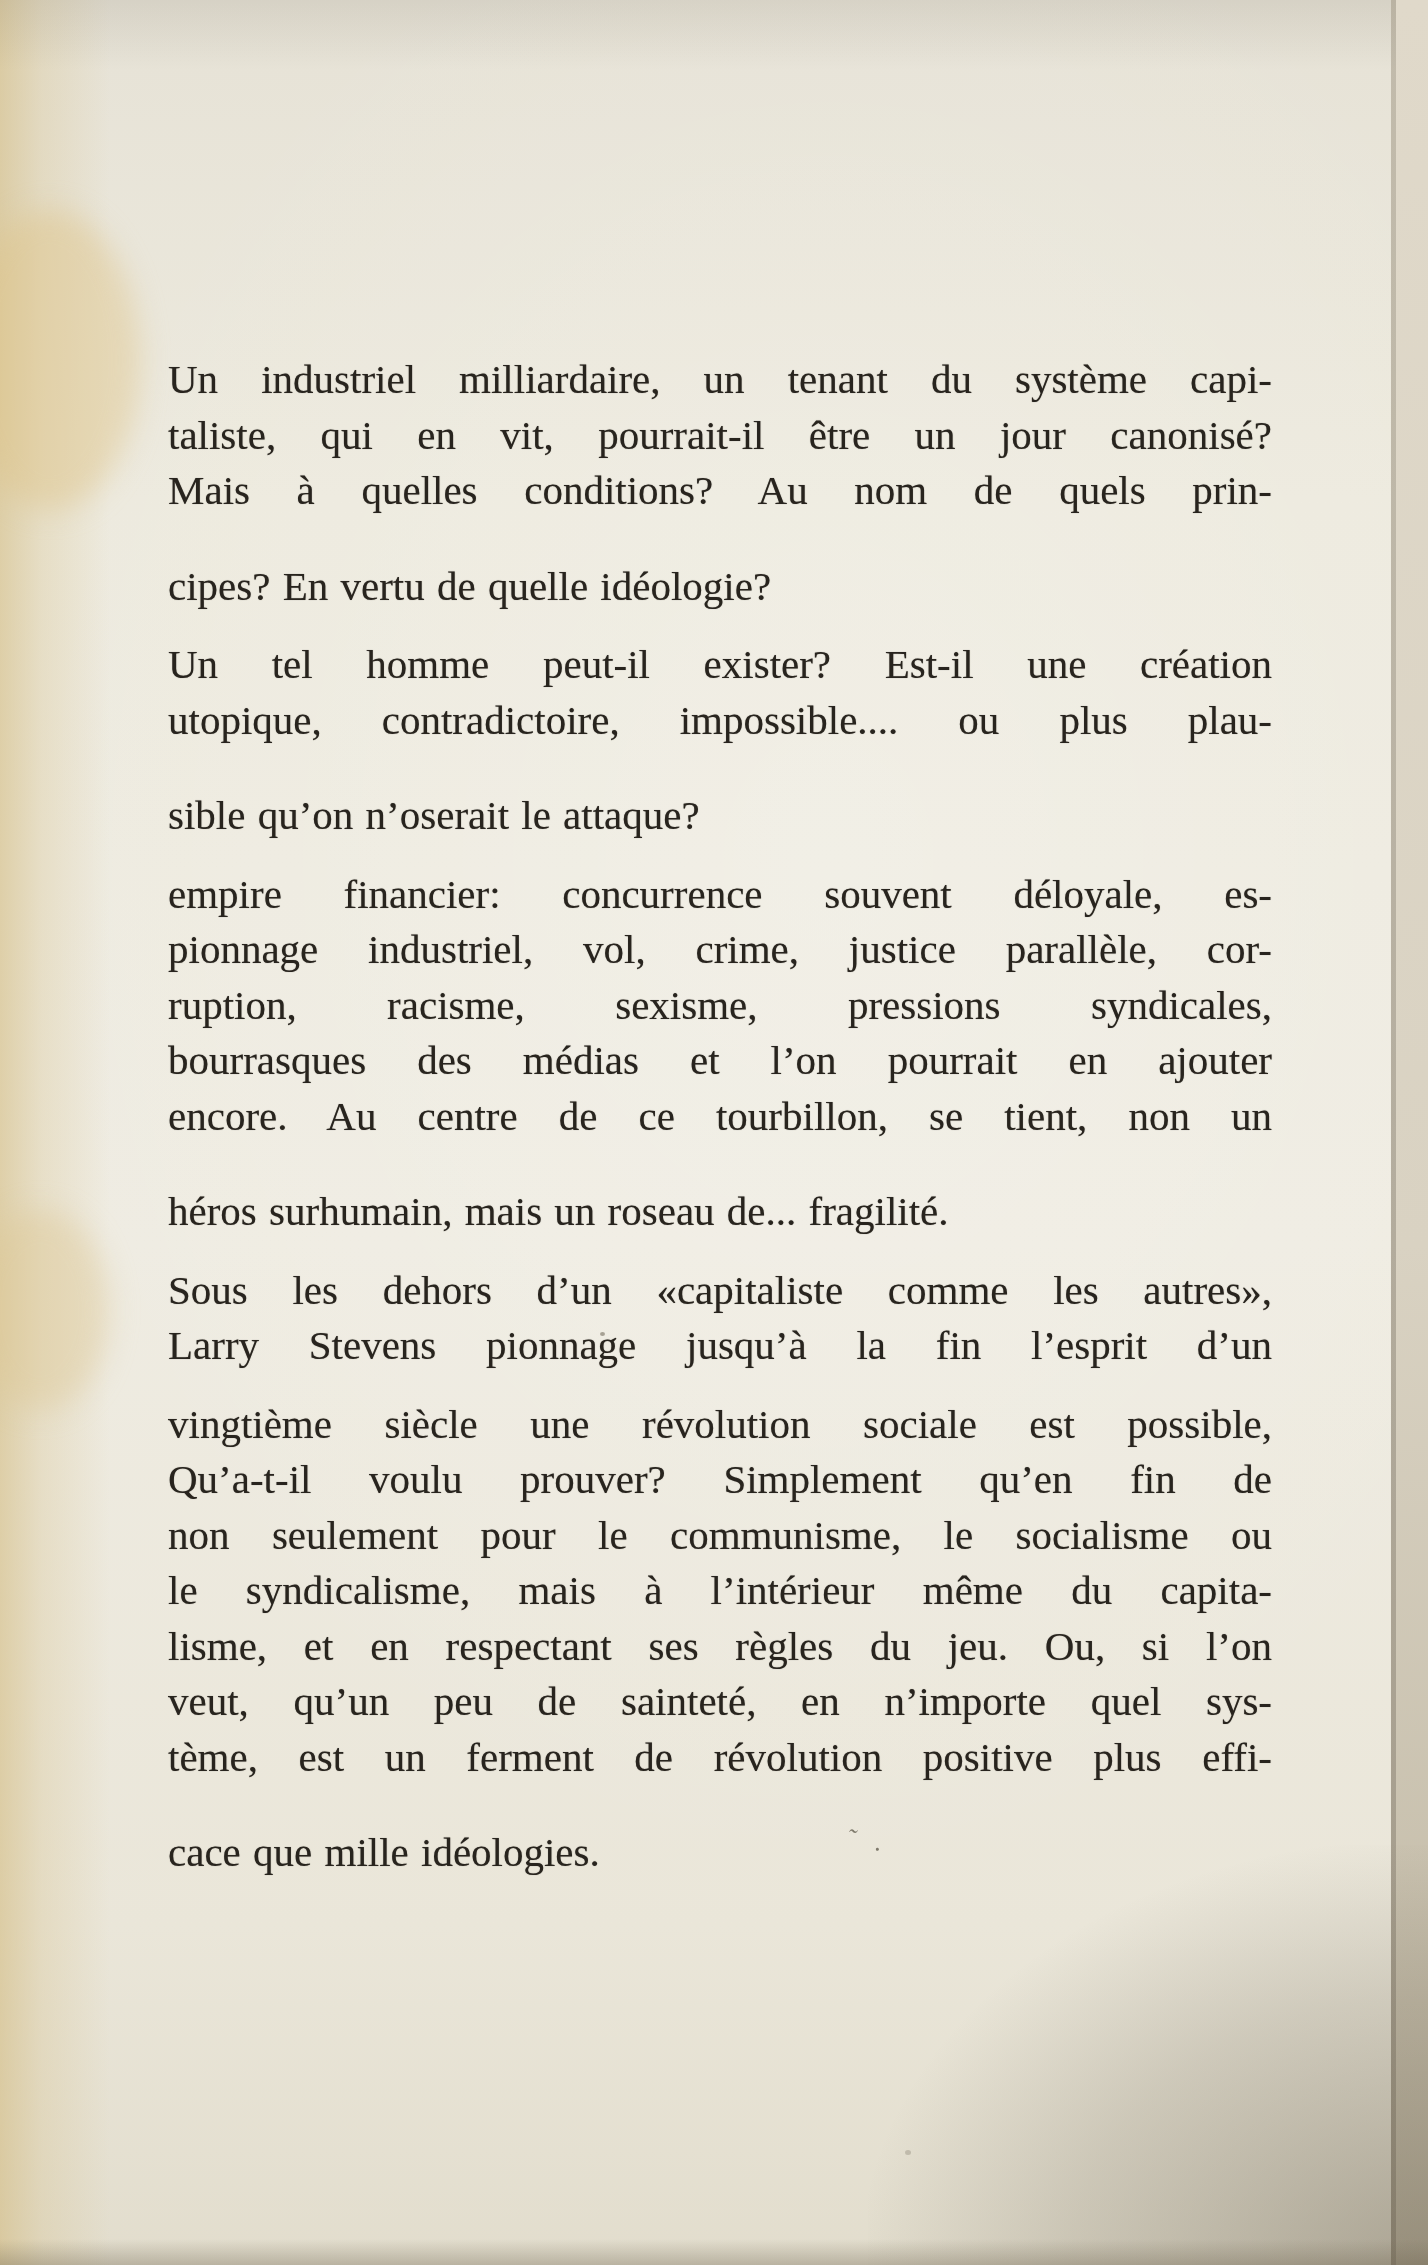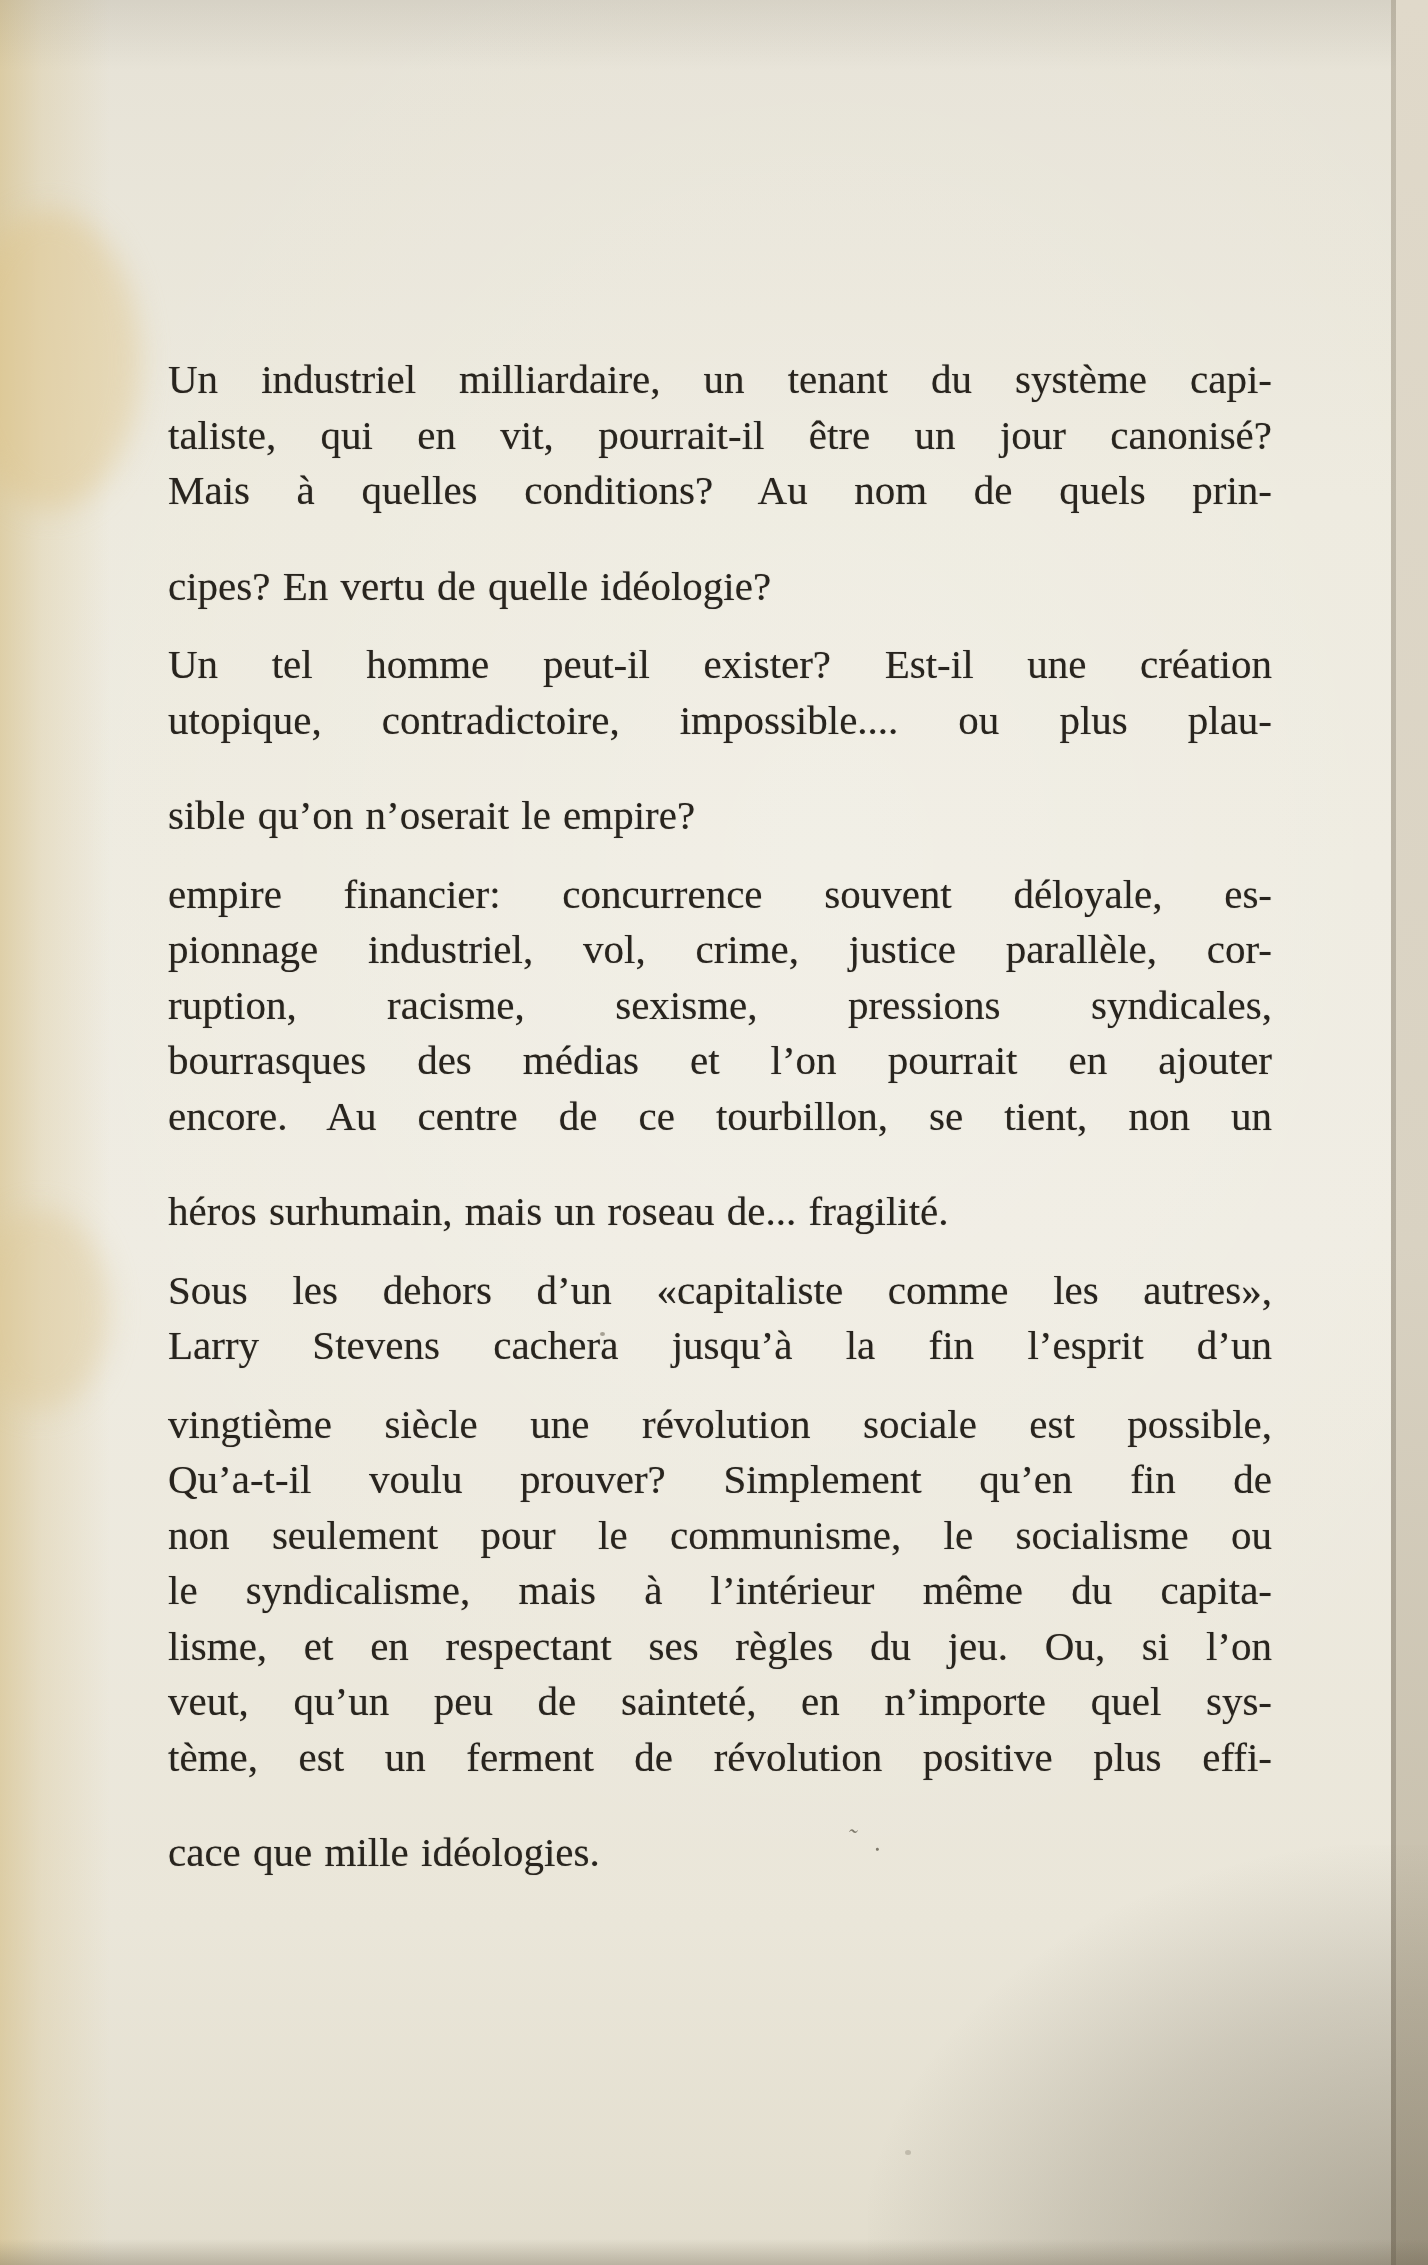--- a/index.html
+++ b/index.html
@@ -132,33 +132,33 @@
   <div class="text-block">
     <p class="para">
       <span class="line">Un industriel milliardaire, un tenant du système capi-</span>
       <span class="line">taliste, qui en vit, pourrait-il être un jour canonisé?</span>
       <span class="line">Mais à quelles conditions? Au nom de quels prin-</span>
       <span class="line last">cipes? En vertu de quelle idéologie?</span>
     </p>
     <p class="para">
       <span class="line">Un tel homme peut-il exister? Est-il une création</span>
       <span class="line">utopique, contradictoire, impossible.... ou plus plau-</span>
-      <span class="line last">sible qu’on n’oserait le empire?</span>
+      <span class="line last">sible qu’on n’oserait le attaque?</span>
     </p>
     <p class="para">
       <span class="line">empire financier: concurrence souvent déloyale, es-</span>
       <span class="line">pionnage industriel, vol, crime, justice parallèle, cor-</span>
       <span class="line">ruption, racisme, sexisme, pressions syndicales,</span>
       <span class="line">bourrasques des médias et l’on pourrait en ajouter</span>
       <span class="line">encore. Au centre de ce tourbillon, se tient, non un</span>
       <span class="line last">héros surhumain, mais un roseau de... fragilité.</span>
     </p>
     <p class="para">
       <span class="line">Sous les dehors d’un «capitaliste comme les autres»,</span>
-      <span class="line">Larry Stevens cachera jusqu’à la fin l’esprit d’un</span>
+      <span class="line">Larry Stevens pionnage jusqu’à la fin l’esprit d’un</span>
     </p>
     <p class="para">
       <span class="line">vingtième siècle une révolution sociale est possible,</span>
       <span class="line">Qu’a-t-il voulu prouver? Simplement qu’en fin de</span>
       <span class="line">non seulement pour le communisme, le socialisme ou</span>
       <span class="line">le syndicalisme, mais à l’intérieur même du capita-</span>
       <span class="line">lisme, et en respectant ses règles du jeu. Ou, si l’on</span>
       <span class="line">veut, qu’un peu de sainteté, en n’importe quel sys-</span>
       <span class="line">tème, est un ferment de révolution positive plus effi-</span>
       <span class="line last">cace que mille idéologies.</span>

